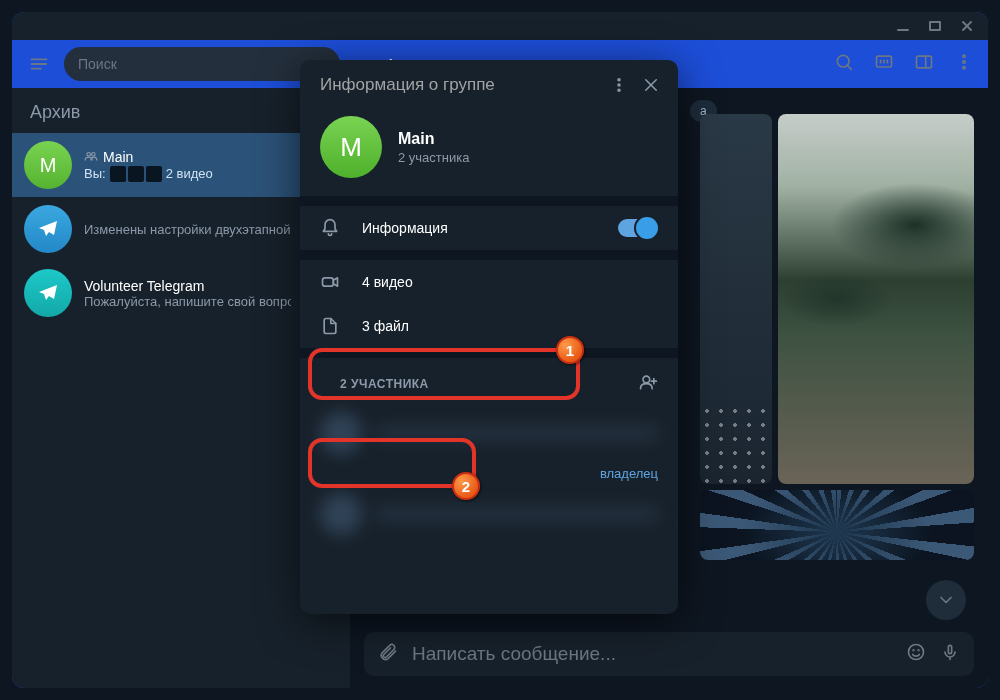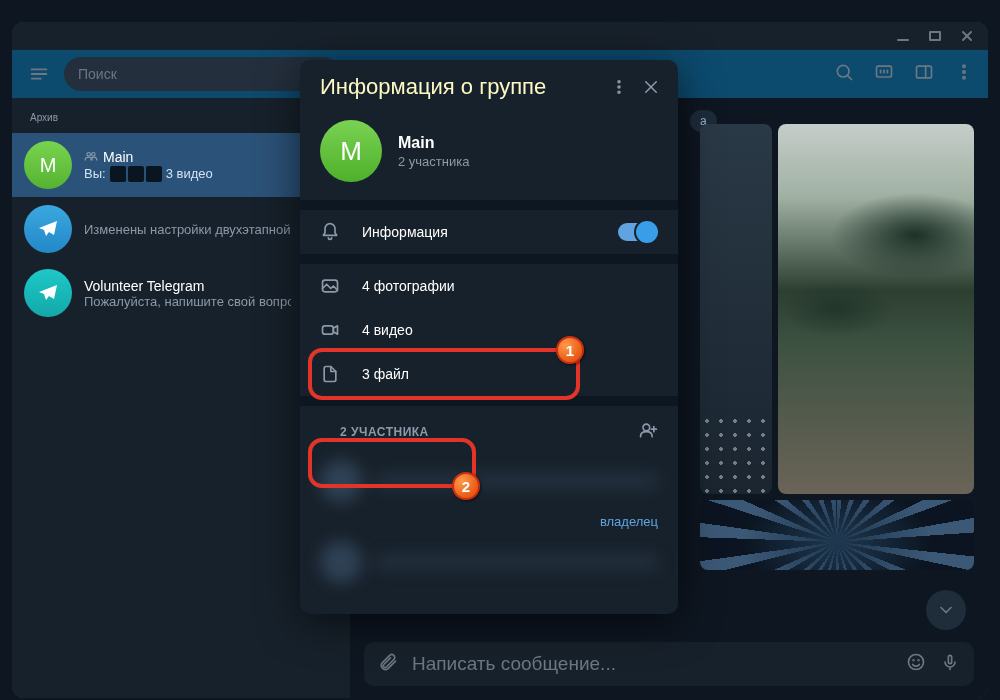--- a/index.html
+++ b/index.html
@@ -1,39 +1,39 @@
 <!DOCTYPE html>
 <html><head>
 <meta charset="utf-8">
 <style>
   * { box-sizing: border-box; margin: 0; padding: 0; font-family: "Segoe UI", Arial, sans-serif; -webkit-font-smoothing: antialiased; }
   body { background:#0e1621; width:1000px; height:700px; overflow:hidden; color:#fff; position:relative; }
 
   
-  .window { position:absolute; left:12px; top:22px; width:976px; height:676px; background:#0c4a6e; border-radius:12px; overflow:hidden; }
+  .window { position:absolute; left:12px; top:12px; width:976px; height:676px; background:#1d4ed8; border-radius:12px; overflow:hidden; }
 
   
   .titlebar { height:28px; background:#17212b; display:flex; justify-content:flex-end; align-items:center; gap:18px; padding-right:14px; }
   .win-btn { width:14px; height:14px; color:#6b7783; display:flex; align-items:center; justify-content:center; }
   .win-btn svg { width:14px; height:14px; }
 
   
   .topbar { height:48px; display:flex; align-items:center; }
   .top-left { width:338px; display:flex; align-items:center; padding:0 10px; gap:8px; }
   .menu-btn { width:34px; height:34px; display:flex; align-items:center; justify-content:center; color:#6b7783; }
   .search { flex:1; background:#242f3d; border-radius:18px; height:34px; display:flex; align-items:center; padding:0 14px; color:#6b7783; font-size:14px; }
   .top-right { flex:1; display:flex; align-items:center; padding:0 14px 0 18px; }
   .chat-title { flex:1; color:#fff; font-size:15px; font-weight:600; }
   .top-icons { display:flex; gap:20px; color:#6b7783; }
   .top-icons svg { width:20px; height:20px; }
 
   
   .body { position:absolute; top:76px; bottom:0; left:0; right:0; display:flex; }
   .sidebar { width:338px; background:#17212b; display:flex; flex-direction:column; }
-  .archive { color:#8b99a9; font-size:10px; padding:14px 18px 10px; }
+  .archive { color:#8b99a9; font-size:18px; padding:14px 18px 10px; }
   .chat-item { display:flex; align-items:center; padding:8px 12px; gap:12px; cursor:pointer; }
   .chat-item.sel { background:#2b5278; }
   .avatar-c { width:48px; height:48px; border-radius:50%; display:flex; align-items:center; justify-content:center; font-size:20px; font-weight:500; color:#fff; flex-shrink:0; }
   .av-green { background:linear-gradient(#79d352,#55b32f); }
   .av-tg { background:linear-gradient(#3aa8e0,#2388c7); }
   .av-vs { background:linear-gradient(#1ec8c8,#13a8a8); }
   .chat-lines { flex:1; min-width:0; }
   .chat-name { display:flex; align-items:center; gap:5px; color:#fff; font-size:14px; font-weight:500; }
   .chat-name .grp { color:#8b99a9; }
   .chat-sub { color:#8b99a9; font-size:13px; white-space:nowrap; overflow:hidden; text-overflow:ellipsis; display:flex; align-items:center; gap:4px; }
@@ -63,21 +63,21 @@
 
   .scrolldown { position:absolute; right:22px; bottom:68px; width:40px; height:40px; border-radius:50%; background:#1f2c3a; color:#6b7783; display:flex; align-items:center; justify-content:center; }
 
   .composer { position:absolute; left:14px; right:14px; bottom:12px; height:44px; background:#17212b; border-radius:10px; display:flex; align-items:center; padding:0 14px; gap:14px; color:#6b7783; }
   .composer input { flex:1; background:none; border:none; outline:none; color:#fff; font-size:19px; }
   .composer input::placeholder { color:#6b7783; }
 
   
   .modal { position:absolute; left:300px; top:60px; width:378px; height:554px; background:#17212b; border-radius:10px; box-shadow:0 8px 40px rgba(0,0,0,.6); display:flex; flex-direction:column; overflow:hidden; }
   .m-head { display:flex; align-items:center; padding:14px 16px 10px 20px; gap:10px; }
-  .m-title { flex:1; color:#fef9c3; font-size:22px; font-weight:500; }
+  .m-title { flex:1; color:#a3a3a3; font-size:17px; font-weight:500; }
   .m-ico { width:22px; height:22px; color:#8b99a9; display:flex; align-items:center; justify-content:center; }
   .m-prof { display:flex; align-items:center; gap:16px; padding:10px 20px 18px; }
   .m-av { width:62px; height:62px; border-radius:50%; background:linear-gradient(#79d352,#4eb02b); display:flex; align-items:center; justify-content:center; font-size:26px; font-weight:500; color:#fff; }
   .m-name { font-size:16px; font-weight:600; }
   .m-sub { color:#8b99a9; font-size:13px; margin-top:2px; }
   .sep { height:10px; background:#0e1621; }
   .m-row { display:flex; align-items:center; padding:12px 20px; gap:20px; color:#fff; font-size:14px; cursor:pointer; position:relative; }
   .m-row .ricon { width:22px; color:#8b99a9; display:flex; align-items:center; }
   .m-row .ricon svg { width:20px; height:20px; }
   .toggle { width:40px; height:18px; background:#5fa3e0; border-radius:10px; position:relative; margin-left:auto; }
@@ -181,21 +181,21 @@
                 </svg></span>
             <span>Main</span>
           </div>
           <div class="chat-sub">
             <span>Вы:</span>
             <span class="thumbset">
                 <span class="thumb"></span>
                 <span class="thumb"></span>
                 <span class="thumb"></span>
               </span>
-            <span>3 видео</span>
+            <span>2 видео</span>
           </div>
         </div>
         <div class="chat-meta">
           <span class="check"><svg viewBox="0 0 24 24" width="16" height="16">
                 <polyline points="4 13 9 18 20 7"></polyline>
                 <polyline points="1 13 6 18"></polyline>
               </svg></span>
         </div>
       </div>
 
@@ -297,29 +297,20 @@
         <svg viewBox="0 0 24 24">
           <path d="M6 8a6 6 0 1112 0v5l2 3H4l2-3V8zM10 19a2 2 0 004 0"></path>
         </svg>
       </span>
     <span>Информация</span>
     <span class="toggle"></span>
   </div>
 
   <div class="sep"></div>
 
-  <div class="m-row">
-    <span class="ricon">
-        <svg viewBox="0 0 24 24">
-          <rect x="3" y="5" width="18" height="14" rx="3"></rect>
-          <path d="M3 15l5-5 5 5 3-3 5 5"></path>
-        </svg>
-      </span>
-    <span>4 фотографии</span>
-  </div>
   <div class="m-row">
     <span class="ricon">
         <svg viewBox="0 0 24 24">
           <rect x="3" y="7" width="13" height="10" rx="3"></rect>
           <polygon points="16 10 21 7 21 17 16 14"></polygon>
         </svg>
       </span>
     <span>4 видео</span>
   </div>
   <div class="m-row">

